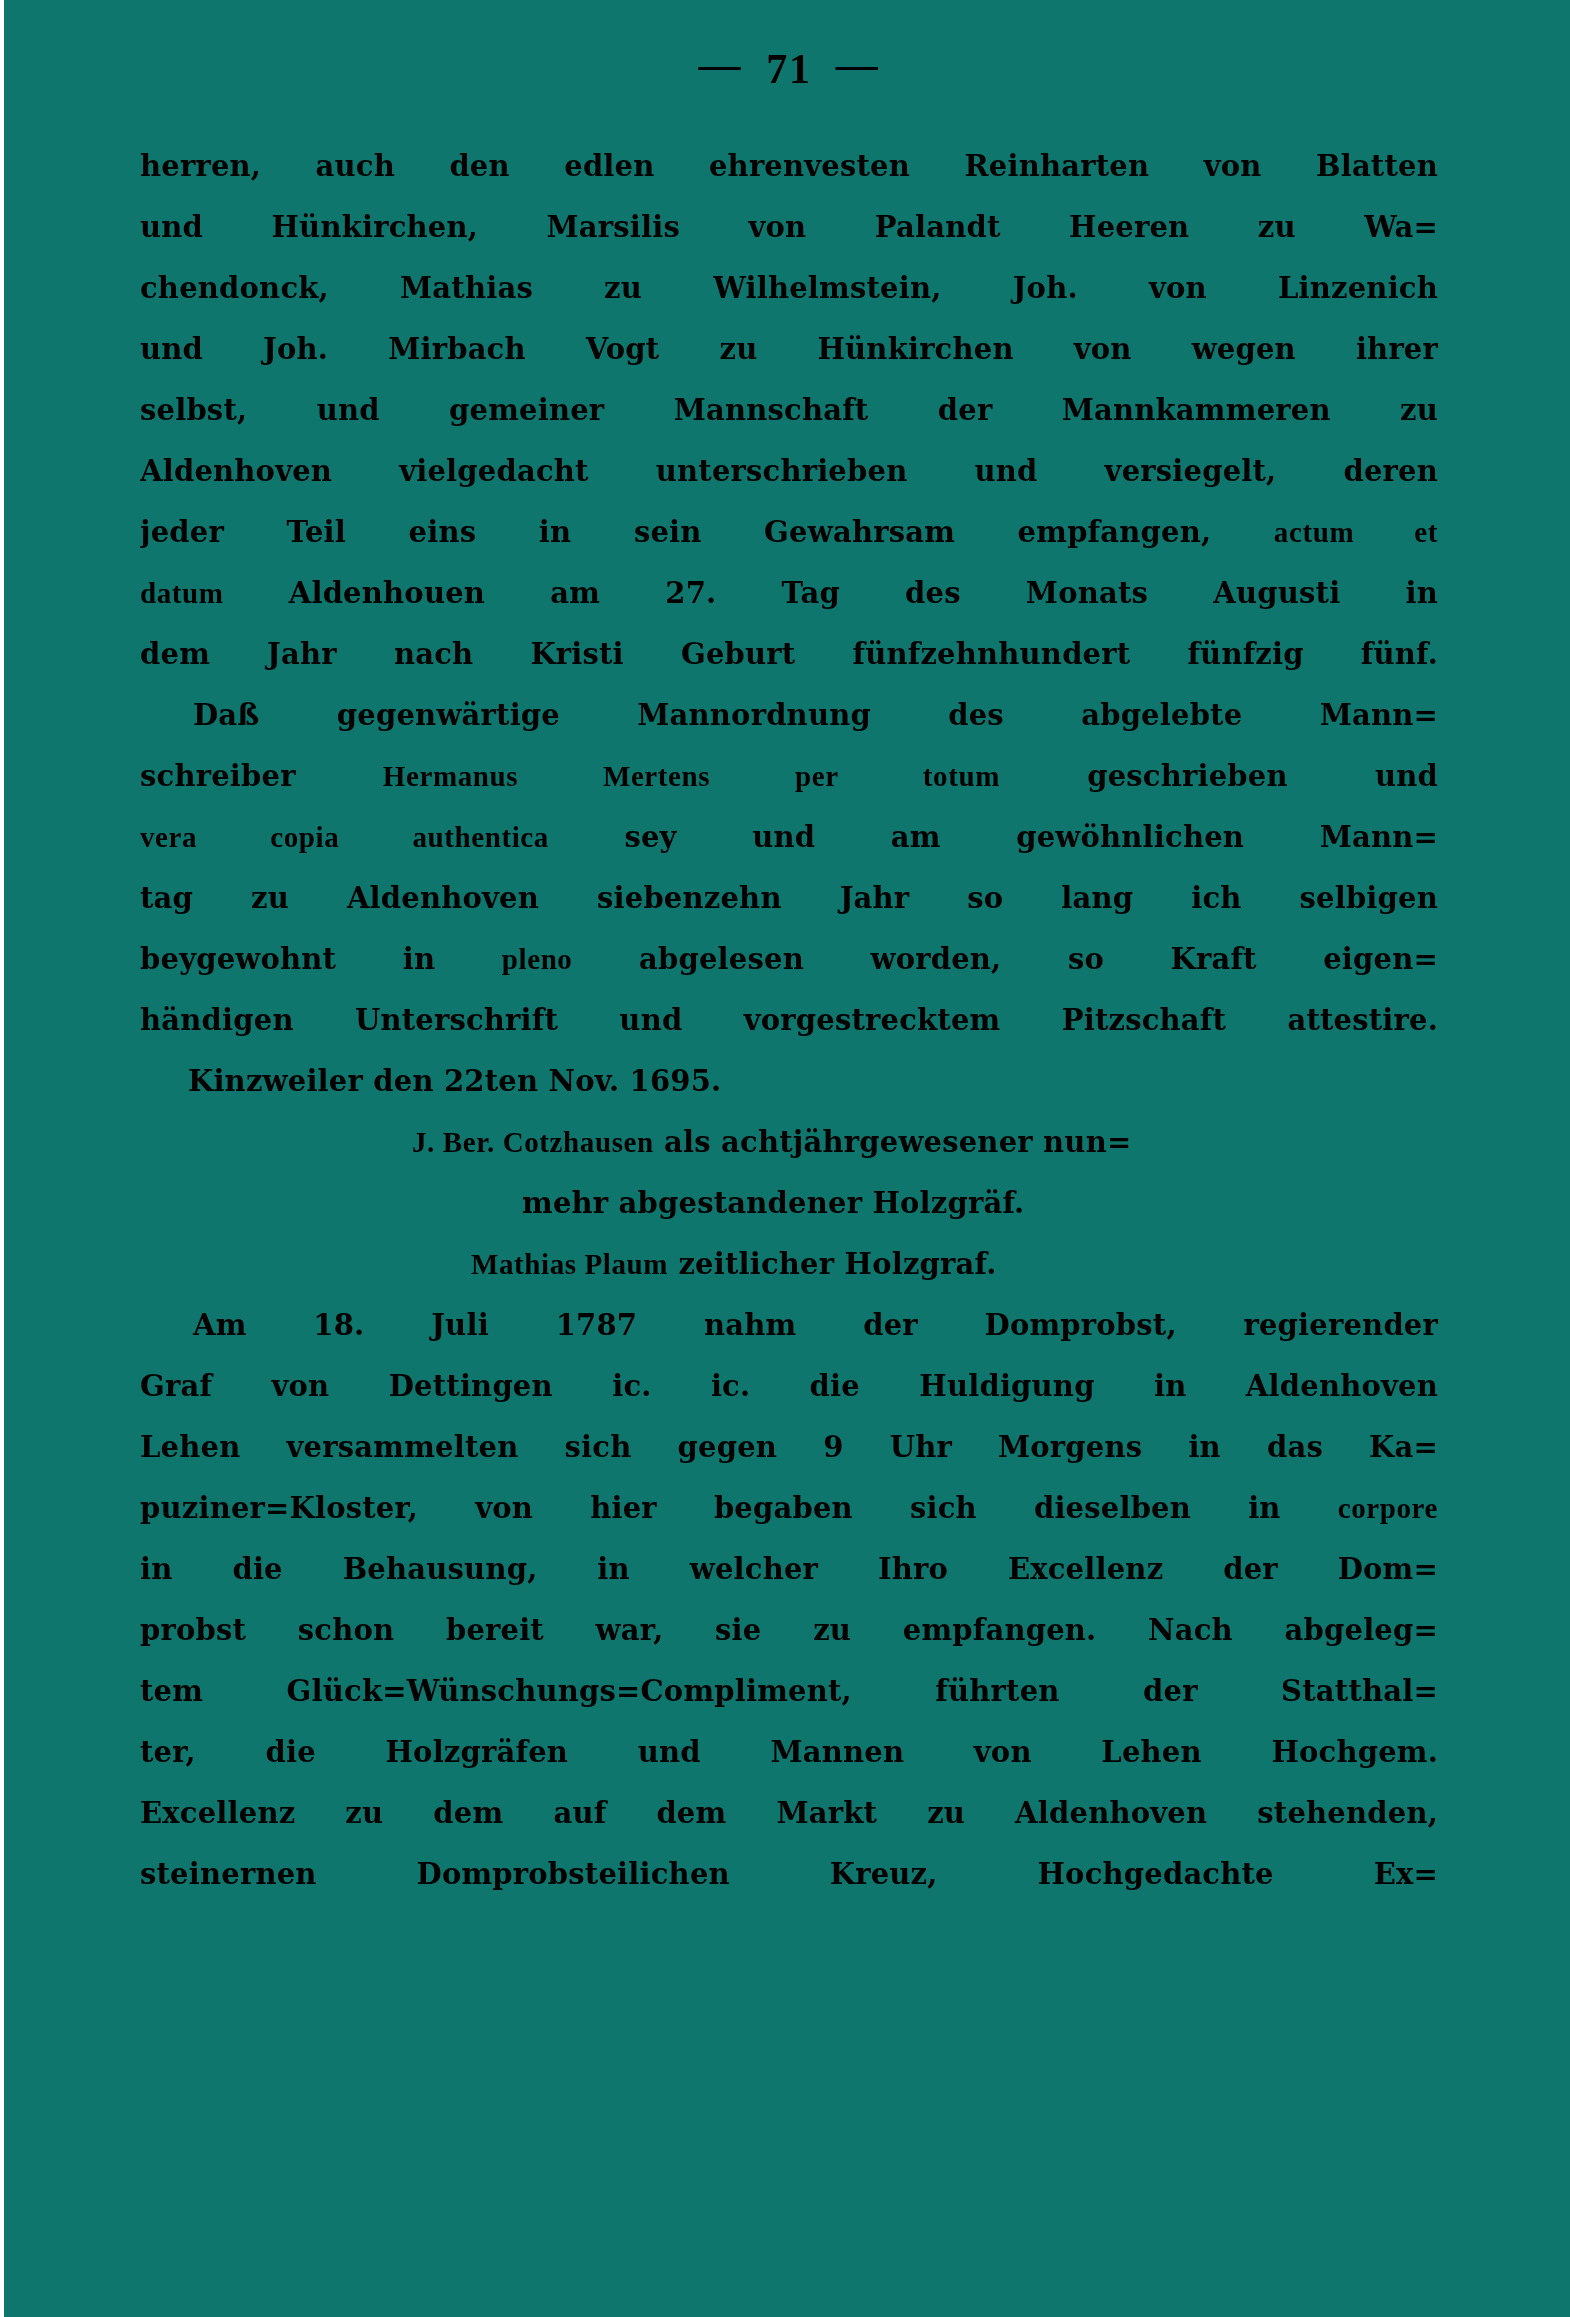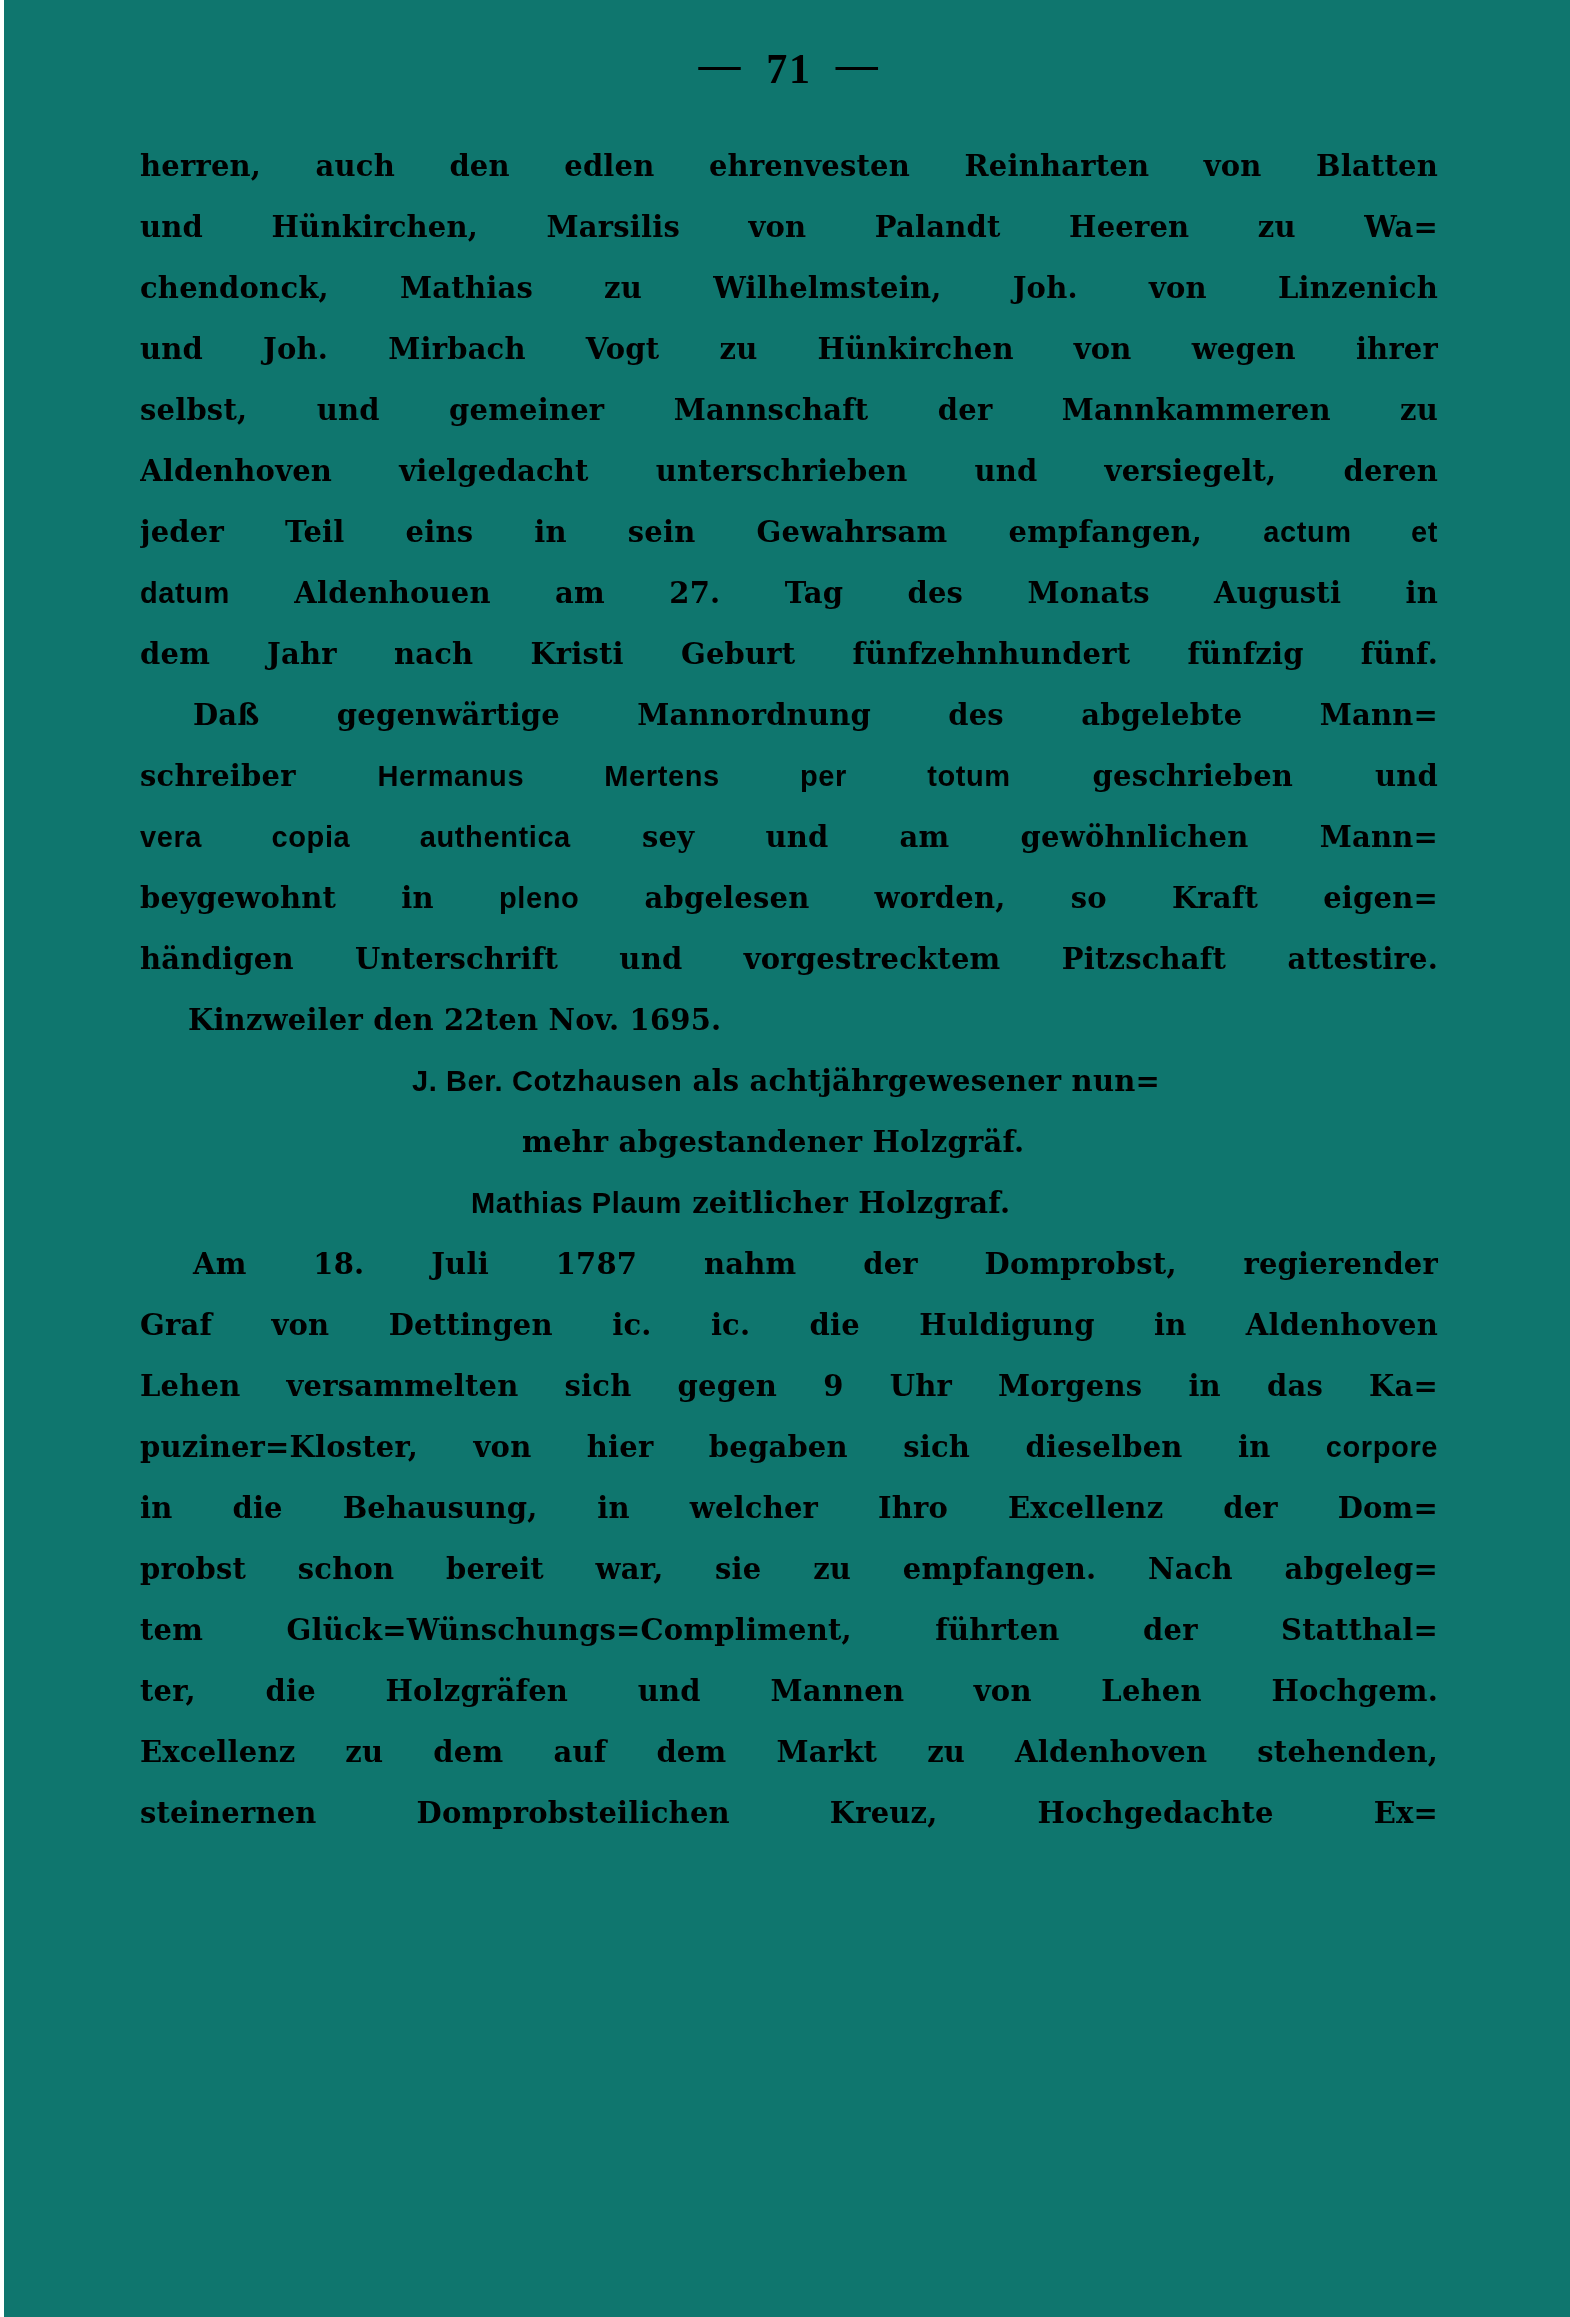--- a/index.html
+++ b/index.html
@@ -55,21 +55,21 @@
     text-align: left;
     text-align-last: left;
   }
   .seg-f {
     font-family: "DejaVu Serif", serif;
     font-weight: 700;
     letter-spacing: 0.2px;
     text-align: right;
   }
   .seg-a {
-    font-family: Liberation Sans, sans-serif;
+    font-family: Liberation Serif, serif;
     font-weight: 700;
     letter-spacing: 0.6px;
   }
 </style>
 </head>
 <body>
 
 <div class="page">
   <div class="page-number-row">
     <span class="dash">—</span><span>71</span><span class="dash">—</span>
@@ -80,20 +80,21 @@
       <div class="line"><span class="seg-f">chendonck, Mathias zu Wilhelmstein, Joh. von Linzenich</span></div>
       <div class="line"><span class="seg-f">und Joh. Mirbach Vogt zu Hünkirchen von wegen ihrer</span></div>
       <div class="line"><span class="seg-f">selbst, und gemeiner Mannschaft der Mannkammeren zu</span></div>
       <div class="line"><span class="seg-f">Aldenhoven vielgedacht unterschrieben und versiegelt, deren</span></div>
       <div class="line"><span class="seg-f">jeder Teil eins in sein Gewahrsam empfangen, </span><span class="seg-a">actum et</span></div>
       <div class="line"><span class="seg-a">datum</span><span class="seg-f"> Aldenhouen am 27. Tag des Monats Augusti in</span></div>
       <div class="line"><span class="seg-f">dem Jahr nach Kristi Geburt fünfzehnhundert fünfzig fünf.</span></div>
       <div class="line" style="padding-left: 53px;"><span class="seg-f">Daß gegenwärtige Mannordnung des abgelebte Mann=</span></div>
       <div class="line"><span class="seg-f">schreiber </span><span class="seg-a">Hermanus Mertens per totum</span><span class="seg-f"> geschrieben und</span></div>
       <div class="line"><span class="seg-a">vera copia authentica</span><span class="seg-f"> sey und am gewöhnlichen Mann=</span></div>
+      <div class="line"><span class="seg-f">tag zu Aldenhoven siebenzehn Jahr so lang ich selbigen</span></div>
       <div class="line"><span class="seg-f">beygewohnt in </span><span class="seg-a">pleno</span><span class="seg-f"> abgelesen worden, so Kraft eigen=</span></div>
       <div class="line"><span class="seg-f">händigen Unterschrift und vorgestrecktem Pitzschaft attestire.</span></div>
       <div class="line no-just" style="padding-left: 48px;"><span class="seg-f">Kinzweiler den 22ten Nov. 1695.</span></div>
       <div class="line no-just" style="padding-left: 272px;"><span class="seg-a">J. Ber. Cotzhausen</span><span class="seg-f"> als achtjährgewesener nun=</span></div>
       <div class="line no-just" style="padding-left: 382px;"><span class="seg-f">mehr abgestandener Holzgräf.</span></div>
       <div class="line no-just" style="padding-left: 331px;"><span class="seg-a">Mathias Plaum</span><span class="seg-f"> zeitlicher Holzgraf.</span></div>
       <div class="line" style="padding-left: 53px;"><span class="seg-f">Am 18. Juli 1787 nahm der Domprobst, regierender</span></div>
       <div class="line"><span class="seg-f">Graf von Dettingen ic. ic. die Huldigung in Aldenhoven</span></div>
       <div class="line"><span class="seg-f">Lehen versammelten sich gegen 9 Uhr Morgens in das Ka=</span></div>
       <div class="line"><span class="seg-f">puziner=Kloster, von hier begaben sich dieselben in </span><span class="seg-a">corpore</span></div>

